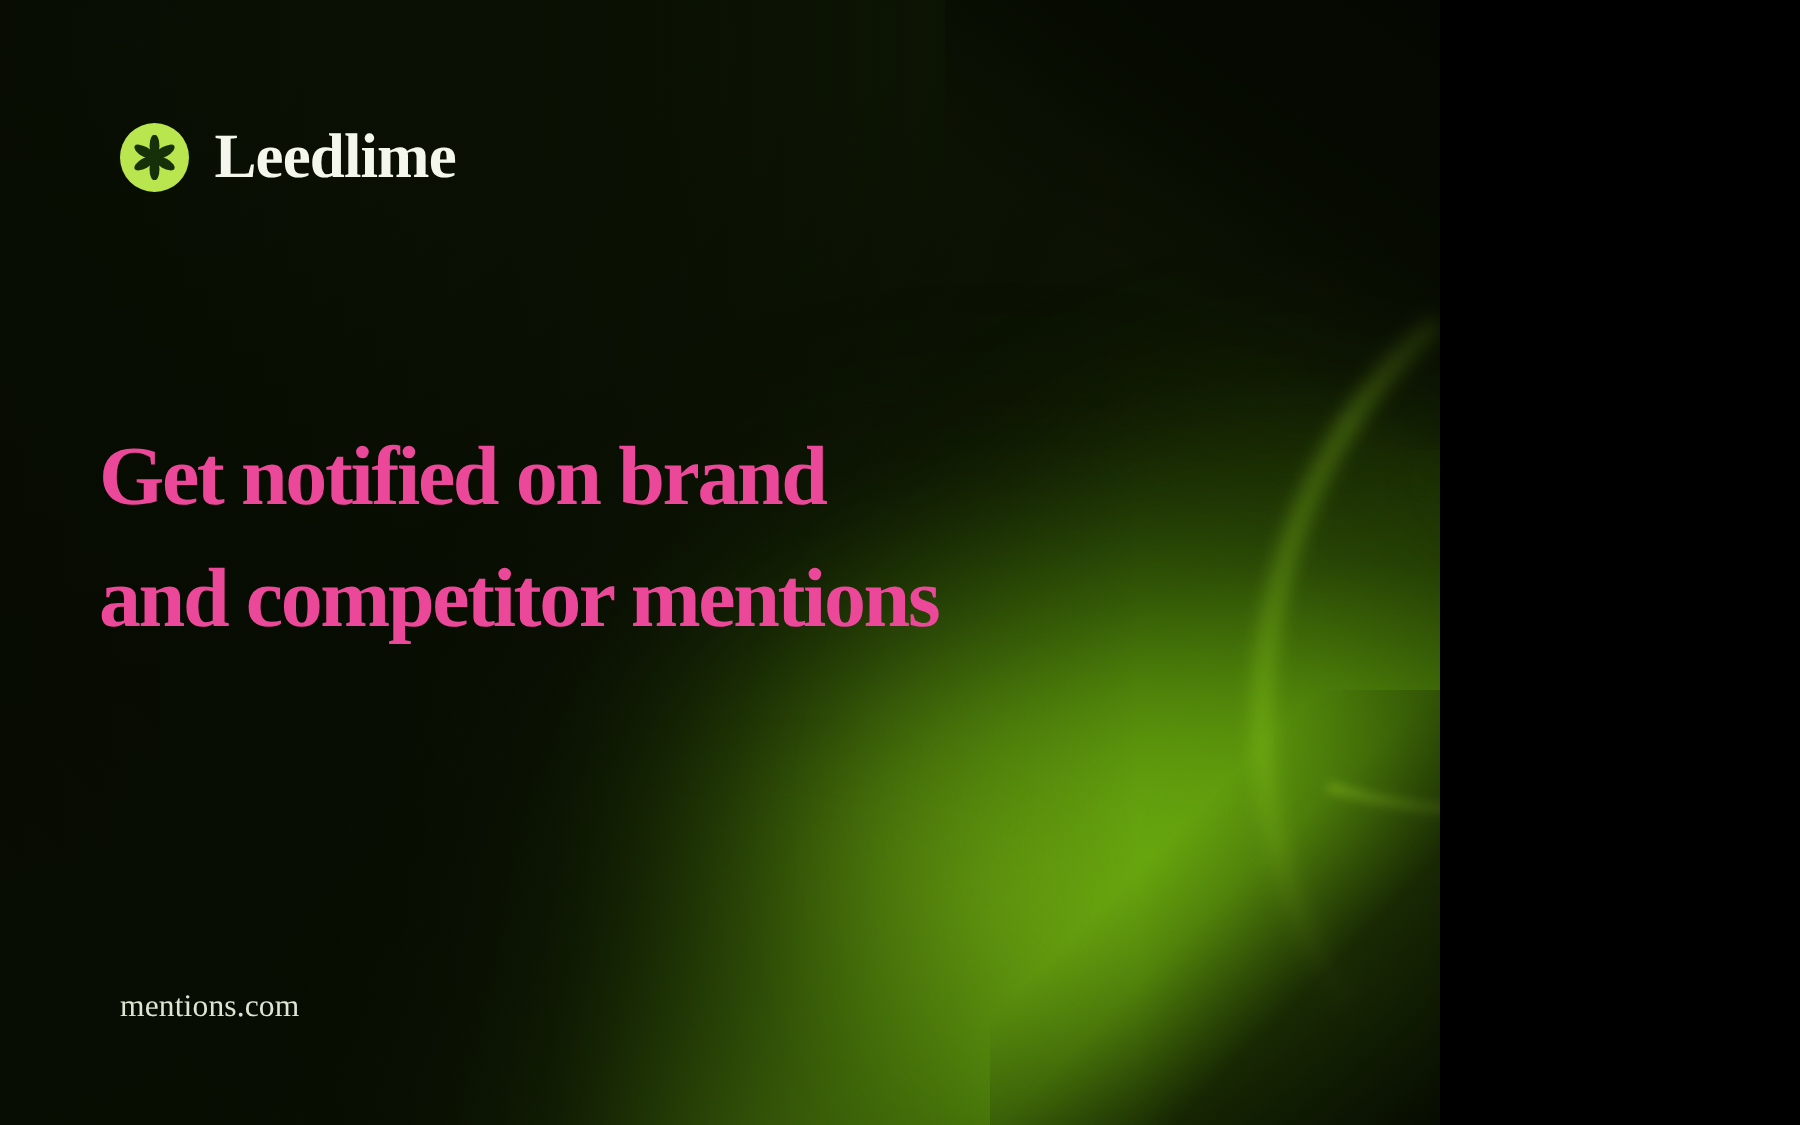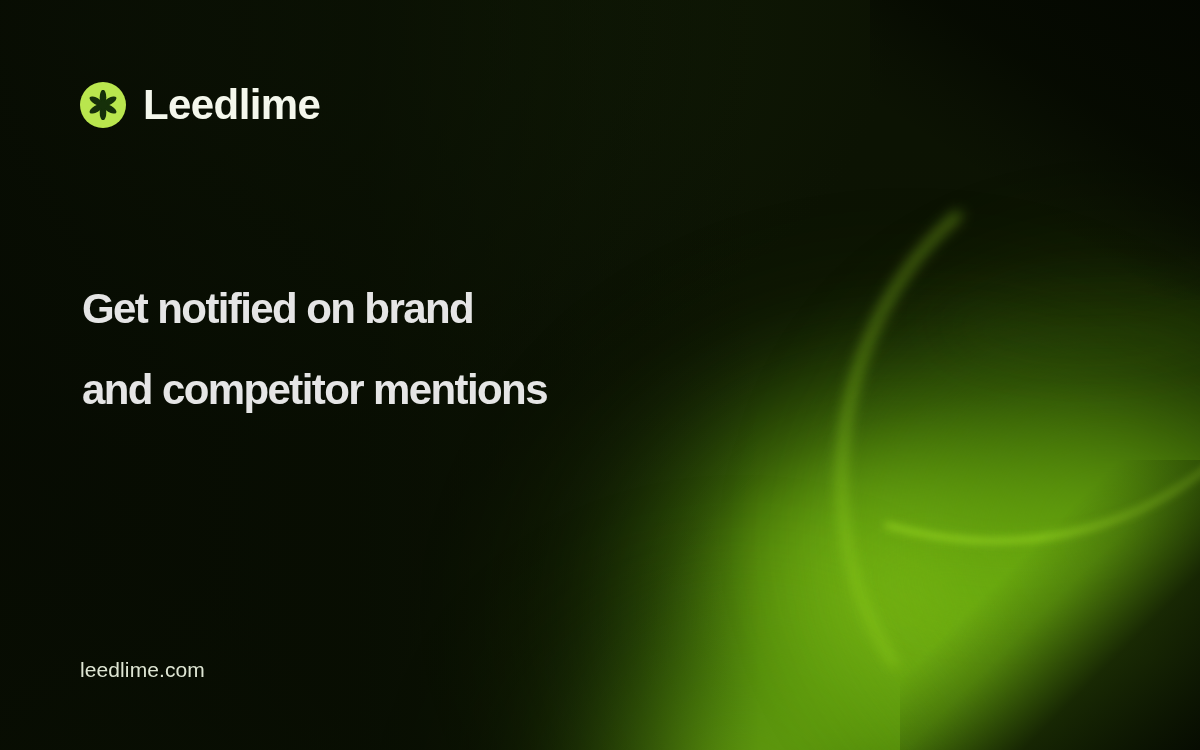--- a/index.html
+++ b/index.html
@@ -2,25 +2,25 @@
 <html><head>
 <meta charset="utf-8">
 <style>
   html, body {
     margin: 0;
     padding: 0;
     background: #000;
   }
   #canvas {
     position: relative;
-    width: 1200px;
+    width: 960px;
     height: 750px;
     overflow: hidden;
     background: #0d1403;
-    font-family: Liberation Sans, sans-serif;
+    font-family: Liberation Serif, serif;
     -webkit-font-smoothing: antialiased;
   }
 
   
   .bg-layer {
     position: absolute;
     pointer-events: none;
   }
 
   
@@ -180,24 +180,24 @@
     color: #f4f7ec;
     font-size: 42px;
     font-weight: 700;
     letter-spacing: -0.6px;
     line-height: 1;
     white-space: nowrap;
   }
 
   #headline {
     position: absolute;
-    left: 82px;
+    left: 66px;
     top: 240px;
-    color: #e5e5e5;
-    font-size: 42px;
+    color: #ec4899;
+    font-size: 56px;
     font-weight: 700;
     line-height: 81px;
     letter-spacing: -1.6px;
     white-space: nowrap;
   }
   #headline .hl-line { display: block; }
 
   #subheadline {
     position: absolute;
     left: 80px;
@@ -262,16 +262,16 @@
       </div>
       <div id="brand-name">Leedlime</div>
     </div>
 
     <h1 id="headline">
       <span class="hl-line">Get notified on brand</span>
       <span class="hl-line">and competitor mentions</span>
     </h1>
 
 
-    <div id="site-url">leedlime.com</div>
+    <div id="site-url">mentions.com</div>
 
   </div>
 </div>
 
 </body></html>

